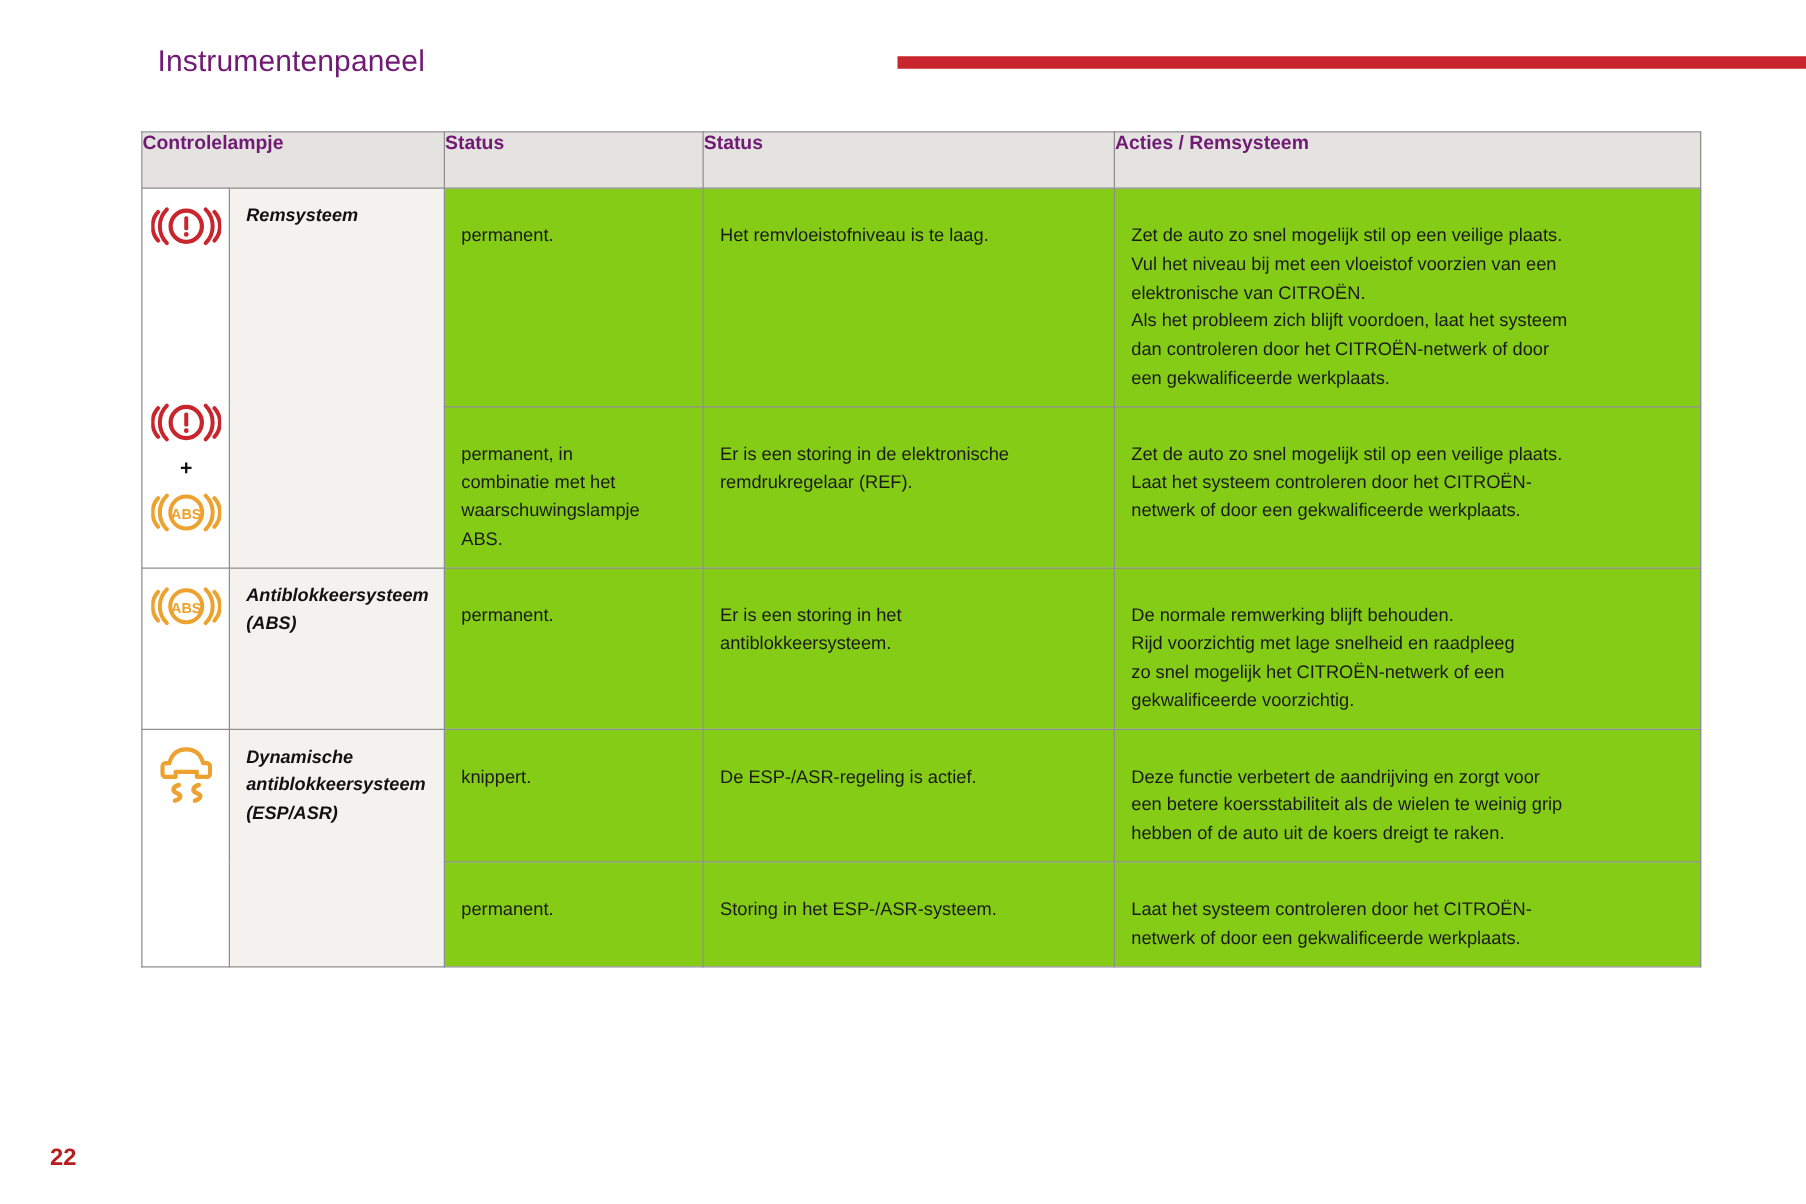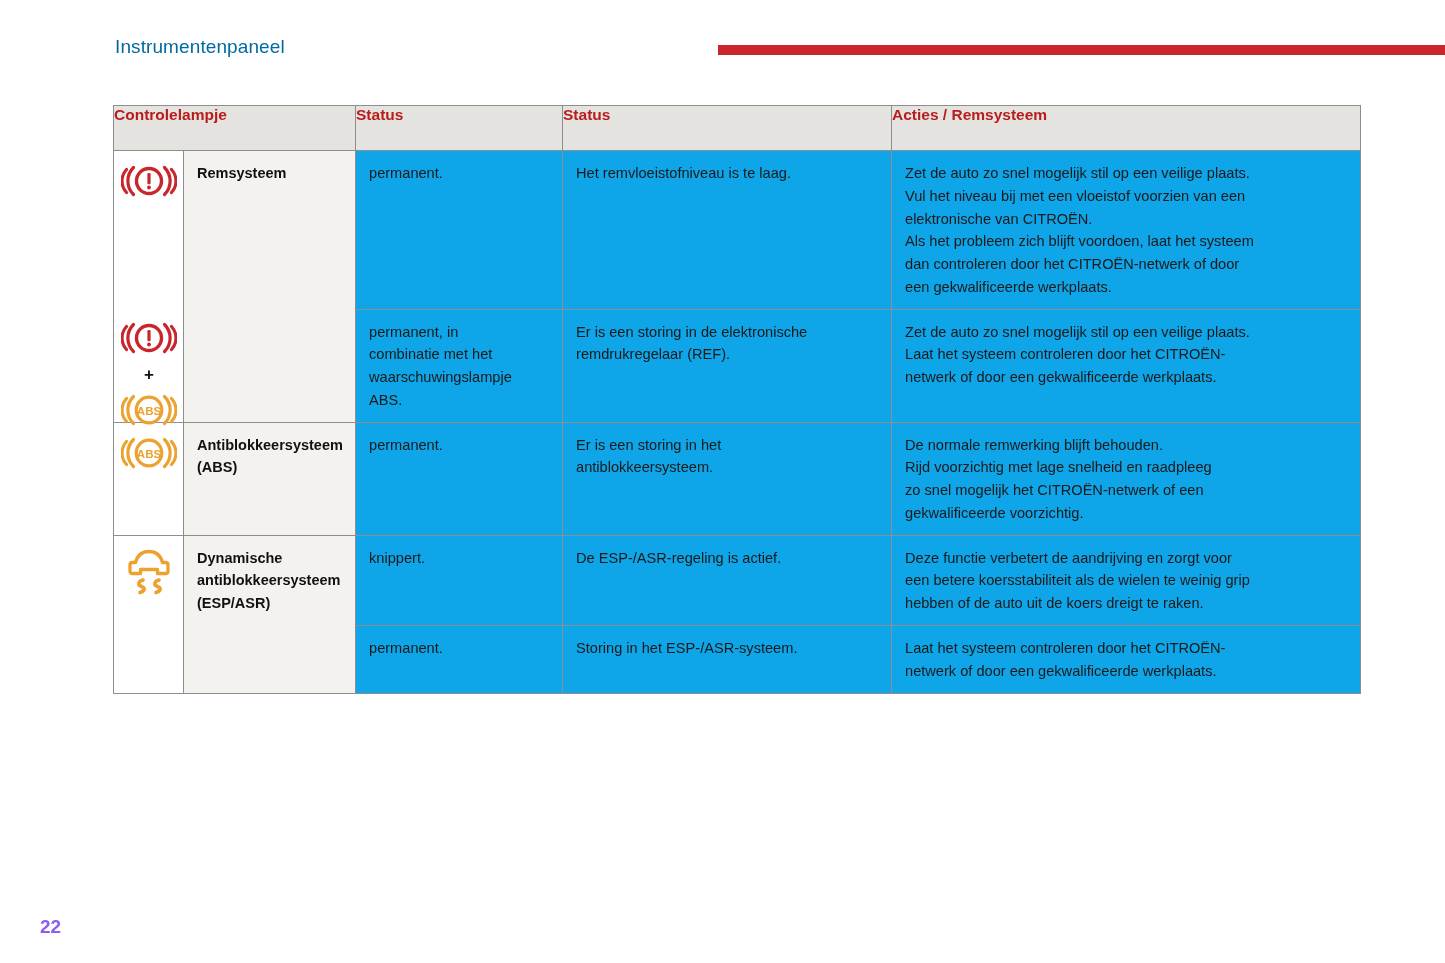--- a/index.html
+++ b/index.html
@@ -20,24 +20,24 @@
   
   .page-header {
     position: absolute;
     top: 36px;
     left: 0;
     width: 1445px;
     height: 30px;
   }
   .header-title {
     position: absolute;
-    left: 115px;
+    left: 126px;
     top: 0;
-    font-size: 19px;
-    color: #0369a1;
+    font-size: 24px;
+    color: #701a75;
     letter-spacing: 0.1px;
     white-space: nowrap;
   }
   .header-rule {
     position: absolute;
     left: 718px;
     top: 9px;
     right: 0;
     height: 10px;
     background: #c8252c;
@@ -59,21 +59,21 @@
     vertical-align: top;
     padding: 0;
   }
 
   thead th {
     background: #e4e3df;
     height: 45px;
     text-align: left;
     font-size: 15.5px;
     font-weight: bold;
-    color: #b91c1c;
+    color: #701a75;
     padding: 12px 0 0 13px;
   }
 
   col.c-icon   { width: 70px; }
   col.c-name   { width: 172px; }
   col.c-status { width: 207px; }
   col.c-cause  { width: 329px; }
   col.c-action { width: 469px; }
 
   td.cell-icon {
@@ -84,29 +84,29 @@
   }
   td.cell-name {
     background: #f4f2ee;
     padding: 11px 8px 10px 13px;
     font-size: 14.5px;
     font-weight: bold;
     line-height: 1.55;
     color: #111;
   }
   td.cell-text {
-    background: #0ea5e9;
-    padding: 11px 12px 10px 13px;
+    background: #84cc16;
+    padding: 27px 12px 10px 13px;
     font-size: 14.6px;
     line-height: 1.56;
     color: #1a1a1a;
   }
   td.cell-text p { margin: 0; }
 
-  .name-line { display: block; }
+  .name-line { display: block; font-style: italic; }
 
   
   .icon-stack {
     display: flex;
     flex-direction: column;
     align-items: center;
     justify-content: flex-start;
   }
   .plus-sign {
     font-size: 17px;
@@ -117,21 +117,21 @@
   }
   .icon-svg { display: block; }
 
   
   .page-number {
     position: absolute;
     left: 40px;
     bottom: 25px;
     font-size: 19px;
     font-weight: bold;
-    color: #8b5cf6;
+    color: #b91c1c;
   }
 </style>
 </head>
 <body>
 
 <div class="page-header">
   <div class="header-title">Instrumentenpaneel</div>
   <div class="header-rule"></div>
 </div>
 

